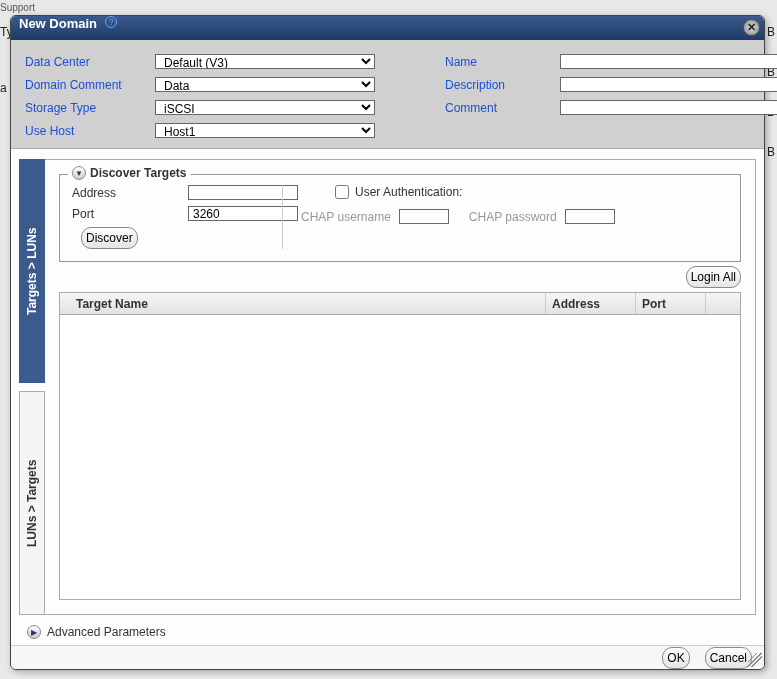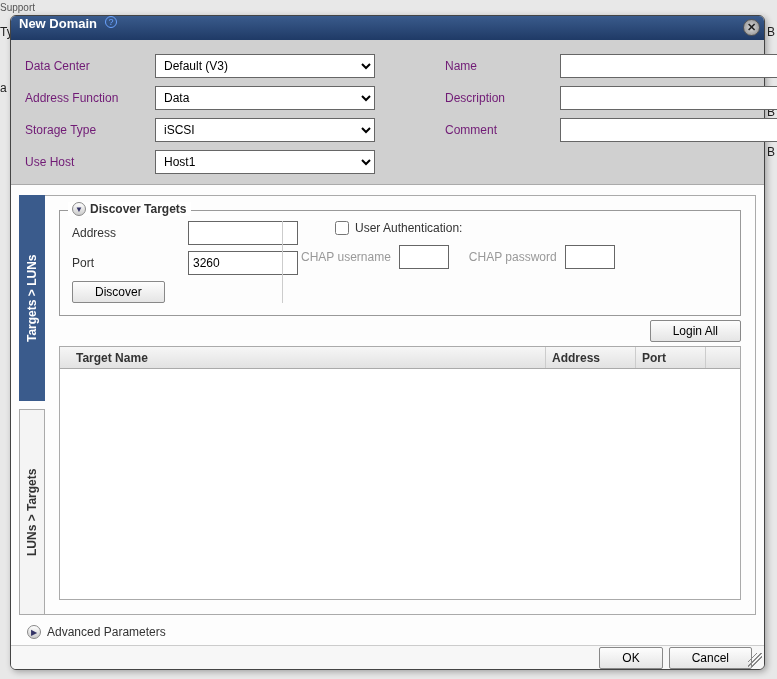--- a/index.html
+++ b/index.html
@@ -6,37 +6,37 @@
     body { background:#e8e8e8; width:777px; height:679px; overflow:hidden; position:relative; color:#333; }
     .bg-left { position:absolute; top:18px; left:0; font-size:11px; color:#222; line-height:28px;}
     .bg-right { position:absolute; top:18px; right:2px; font-size:11px; color:#222; line-height:28px;}
     .bg-support { position:absolute; top:2px; left:0; font-size:10px; color:#555;}
     .dialog { position:absolute; top:15px; left:10px; width:755px; height:655px; background:#fdfdfd; border:1px solid #444; border-radius:6px; box-shadow:2px 2px 6px rgba(0,0,0,0.3); display:flex; flex-direction:column; }
     .titlebar { height:24px; background:linear-gradient(#3a5b8c,#1f3a66); border-radius:5px 5px 0 0; display:flex; align-items:flex-start; padding:0 8px; position:relative; }
     .titlebar .title { color:#fff; font-weight:bold; font-size:13px; }
     .help-icon { width:12px; height:12px; border:1px solid #6aa3ff; border-radius:50%; display:inline-flex; align-items:center; justify-content:center; color:#6aa3ff; font-size:9px; margin-left:8px; cursor:pointer; }
     .close-icon { position:absolute; right:4px; top:3px; width:17px; height:17px; background:radial-gradient(#ddd,#888); border:1px solid #555; border-radius:50%; display:flex; align-items:center; justify-content:center; color:#222; font-size:11px; font-weight:bold; cursor:pointer; }
     .form-panel { background:#d0d0d0; border-bottom:1px solid #aaa; padding:14px 14px 10px 14px; display:grid; grid-template-columns: 130px 230px 60px 115px 230px; row-gap:8px; align-items:center; }
-    .form-panel label { color:#701a75; }
-    select, input[type="text"] { height:24px; border:1px solid #666; background:#fff; padding:0 4px; font-size:12px; }
+    .form-panel label { color:#1d4ed8; }
+    select, input[type="text"] { height:15px; border:1px solid #666; background:#fff; padding:0 4px; font-size:12px; }
     select { width:220px; }
     .text220 { width:220px; }
     .mid-wrap { flex:1; display:flex; flex-direction:column; border-top:0; padding:0 8px 0 8px; }
     .storage-area { flex:1; display:flex; margin-top:10px;}
     .vtabs { width:26px; display:flex; flex-direction:column; }
     .vtab { flex:1; border:1px solid #aaa; background:#f4f4f4; writing-mode:vertical-rl; transform:rotate(180deg); text-align:center; display:flex; align-items:center; justify-content:center; font-weight:bold; color:#333; cursor:pointer; }
     .vtab.active { background:#3a5b8c; color:#fff; border-color:#3a5b8c; }
     .vtab + .vtab { margin-top:8px; }
     .storage-content { flex:1; border:1px solid #aaa; border-left:none; padding:14px; display:flex; flex-direction:column; }
     .fieldset { border:1px solid #999; padding:10px 12px 12px 12px; position:relative; display:flex; gap:20px; }
     .legendbox { position:absolute; top:-9px; left:8px; background:#fff; padding:0 4px; display:flex; align-items:center; gap:4px; font-weight:bold; }
     .disclosure { width:14px; height:14px; border:1px solid #888; border-radius:50%; background:linear-gradient(#fff,#ccc); display:inline-flex; align-items:center; justify-content:center; font-size:8px; color:#336; cursor:pointer;}
     .disc-cols { display:grid; grid-template-columns: 70px 120px; row-gap:6px; align-items:center;}
     .disc-input { width:110px; height:20px; border:1px solid #666;margin-left:46px; }
-    .btn { background:linear-gradient(#fdfdfd,#e5e5e5); border:1px solid #888; border-radius:2px; padding:3px 22px; cursor:pointer; font-size:12px; }
+    .btn { background:linear-gradient(#fdfdfd,#e5e5e5); border:1px solid #888; border-radius:10px; padding:3px 4px; cursor:pointer; font-size:12px;margin-left:9px; }
     .auth-col { border-left:1px solid #ccc; padding-left:18px; flex:1;}
     .auth-row1 { display:flex; gap:6px;padding-left:34px; }
     .auth-row2 { margin-top:10px; display:flex; gap:20px; color:#999; }
     .auth-row2 .grp { display:flex; align-items:center; gap:8px; }
     .mini-input { width:50px; height:18px; background:#e8e8e8; border:1px solid #bbb; }
     .login-all-row { text-align:right; padding:4px 0; }
     .targets-table { border:1px solid #aaa; flex:1; display:flex; flex-direction:column; }
     .thead { display:flex; background:linear-gradient(#f6f6f6,#e2e2e2); border-bottom:1px solid #aaa; height:22px; }
     .th { border-right:1px solid #ccc; padding:3px 6px; font-weight:bold; display:flex; align-items:center;}
     .th.name { flex:1; padding-left:16px;}
@@ -73,21 +73,21 @@
     <span class="close-icon">✕</span>
   </div>
 
   <div class="form-panel">
     <label>Data Center</label>
     <select><option>Default (V3)</option></select>
     <div></div>
     <label>Name</label>
     <input type="text" class="text220" value="" style="">
 
-    <label>Address Function</label>
+    <label>Domain Comment</label>
     <select><option>Data</option></select>
     <div></div>
     <label>Description</label>
     <input type="text" class="text220" value="" style="">
 
     <label>Storage Type</label>
     <select><option>iSCSI</option></select>
     <div></div>
     <label>Comment</label>
     <input type="text" class="text220" value="" style="">

